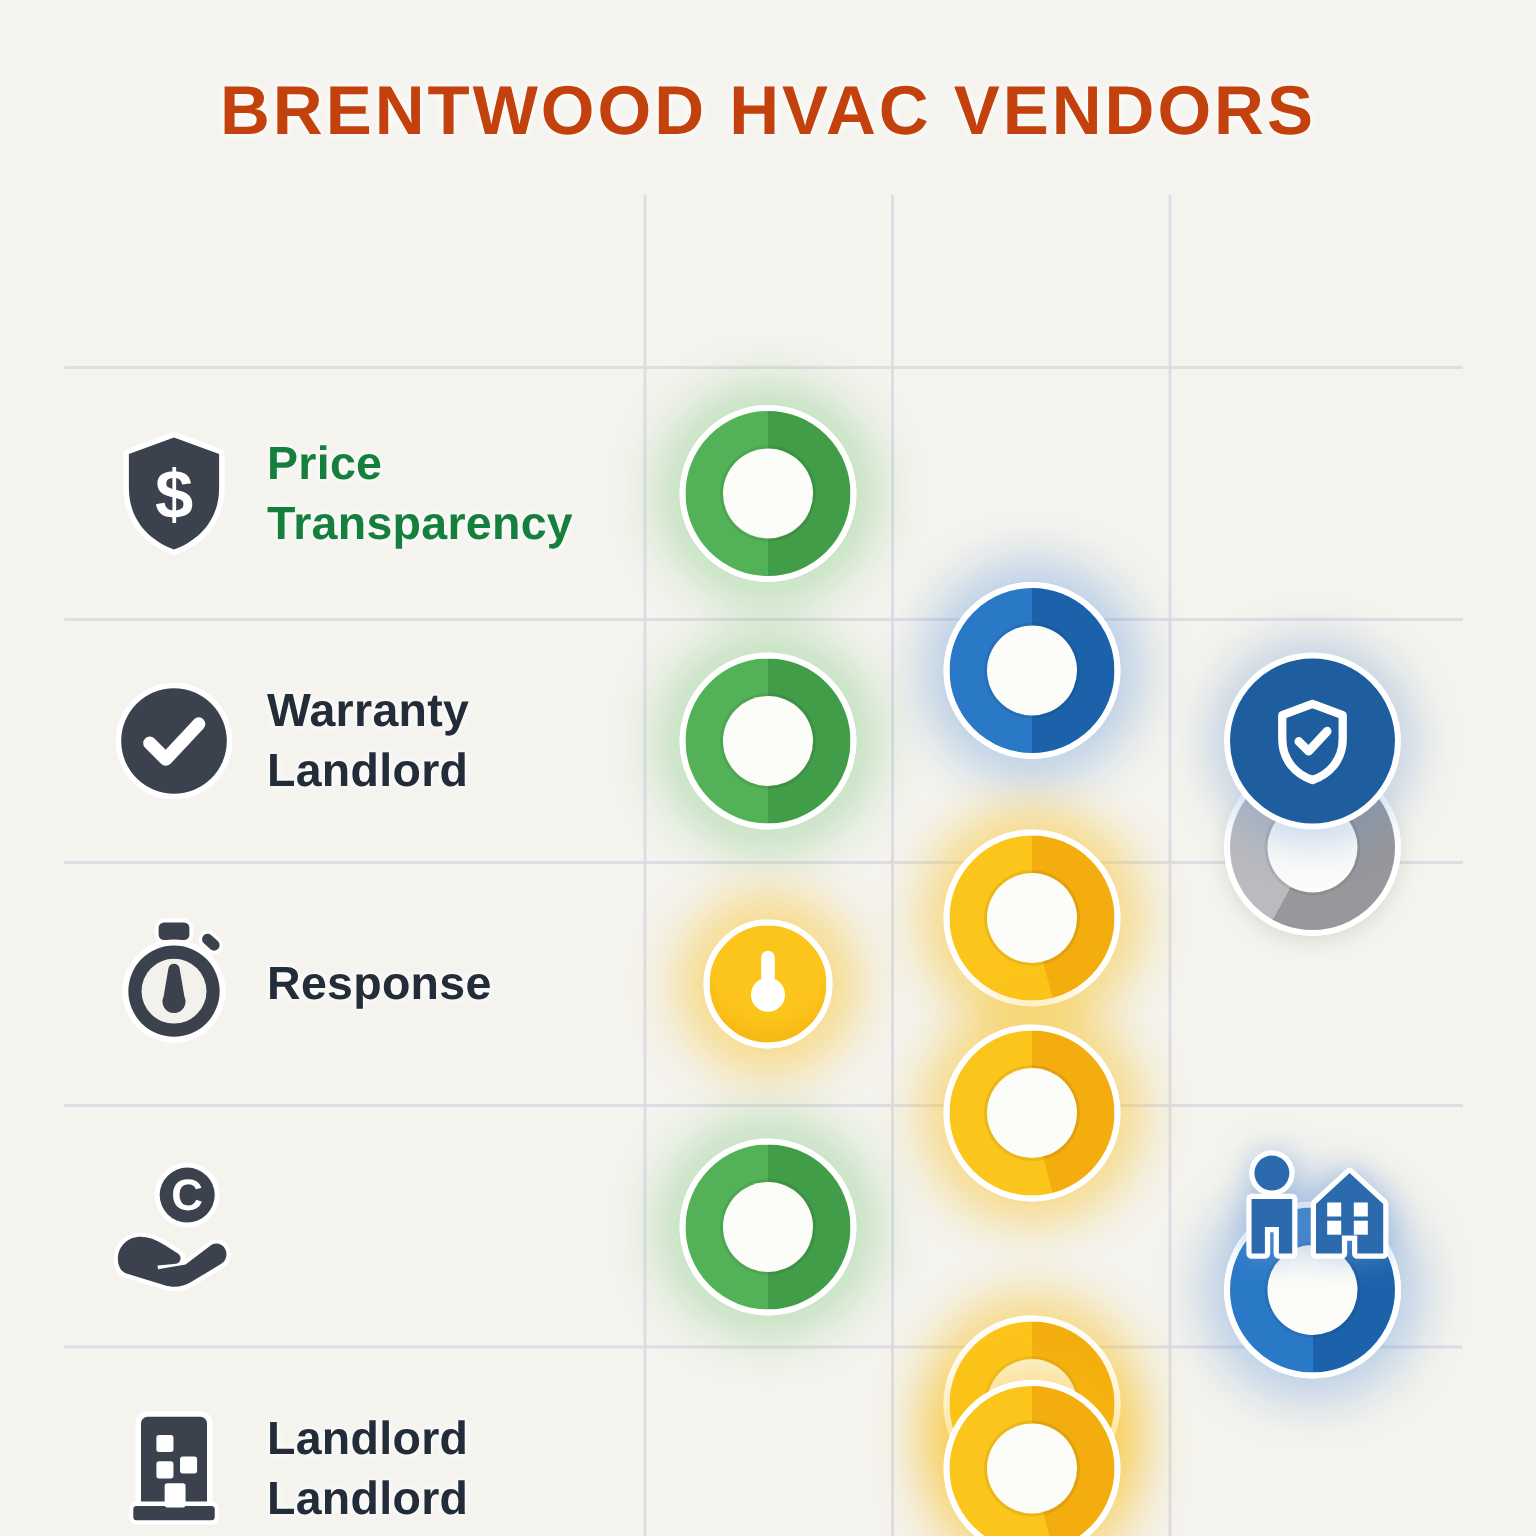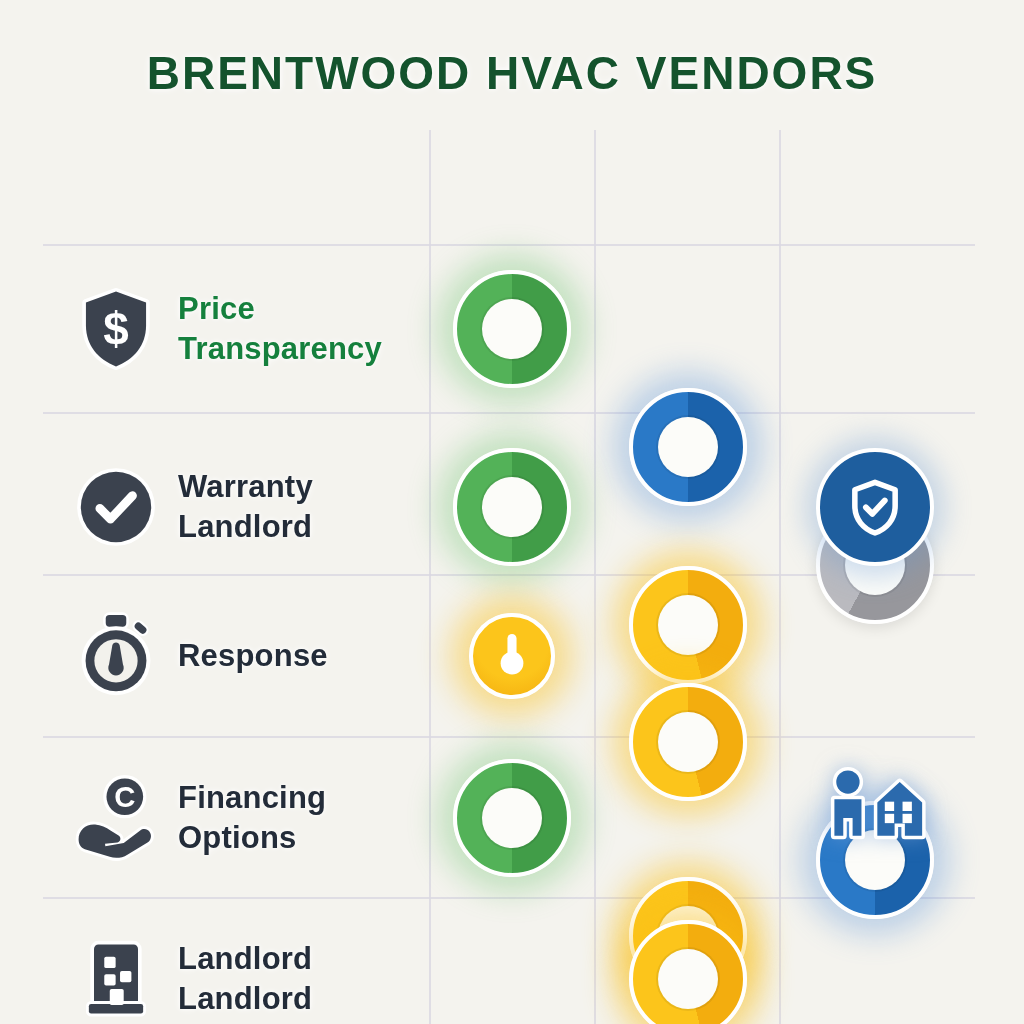--- a/index.html
+++ b/index.html
@@ -42,21 +42,21 @@
     display:flex;align-items:center;justify-content:center;
   }
   .badge svg{width:78px;height:78px;}
   .fig{width:122px;height:112px;}
   .fig svg{width:100%;height:100%;}
 </style>
 </head>
 <body>
 
 <div class="canvas">
-  <h1 class="title" style="color: #14532d;">BRENTWOOD HVAC VENDORS</h1>
+  <h1 class="title" style="color: #c2410c;">BRENTWOOD HVAC VENDORS</h1>
 
   <div class="vline" style="left: 429px; background: rgb(218, 216, 226);"></div>
   <div class="vline" style="left: 594px; background: rgb(218, 216, 226);"></div>
   <div class="vline" style="left: 779px; background: rgb(218, 216, 226);"></div>
   <div class="hline" style="top: 244px; background: rgb(218, 216, 226);"></div>
   <div class="hline" style="top: 412px; background: rgb(218, 216, 226);"></div>
   <div class="hline" style="top: 574px; background: rgb(218, 216, 226);"></div>
   <div class="hline" style="top: 736px; background: rgb(218, 216, 226);"></div>
   <div class="hline" style="top: 897px; background: rgb(218, 216, 226);"></div>
 
@@ -75,21 +75,21 @@
         <div class="ind ring" style="background: conic-gradient(rgb(65, 157, 72) 0deg, rgb(65, 157, 72) 50%, rgb(83, 178, 88) 50%, rgb(83, 178, 88) 100%); box-shadow: rgba(96, 190, 99, 0.33) 0px 0px 30px 16px; left: 512px;">
           <div class="hole" style="background: rgb(252, 252, 249);"></div>
         </div>
         <div class="ind ring" style="background: conic-gradient(rgb(27, 98, 171) 0deg, rgb(27, 98, 171) 50%, rgb(42, 121, 199) 50%, rgb(42, 121, 199) 100%); box-shadow: rgba(80, 140, 215, 0.33) 0px 0px 30px 16px; left: 688px;">
           <div class="hole" style="background: rgb(252, 252, 249);"></div>
         </div>
         <div class="ind ring" style="background: conic-gradient(rgb(151, 151, 156) 0deg, rgb(151, 151, 156) 58%, rgb(186, 186, 191) 58%, rgb(186, 186, 191) 100%); box-shadow: rgba(0, 0, 0, 0.1) 0px 4px 14px; left: 875px;">
           <div class="hole" style="background: rgb(252, 252, 249);"></div>
         </div>
       </div>
-      <div class="row" style="top: 426px; height: 162px; text-decoration: underline;">
+      <div class="row" style="top: 413px; height: 162px; text-decoration: underline;">
         <div class="row-icon">
           <svg viewBox="0 0 24 24">
             <circle cx="12" cy="12" r="9.6" fill="#3B424E" stroke="#fff" stroke-width="2" paint-order="stroke"></circle>
             <path d="M7.6 12.4 l2.9 2.9 l6 -6.4" fill="none" stroke="#fff" stroke-width="2.4" stroke-linecap="round" stroke-linejoin="round"></path>
           </svg>
         </div>
         <div class="row-label" style="color: rgb(35, 44, 57);">
           <span>Warranty</span>
           <span>Landlord</span>
         </div>
@@ -134,24 +134,20 @@
         </div>
       </div>
       <div class="row" style="top: 737px; height: 161px;">
         <div class="row-icon">
           <svg viewBox="0 0 24 24">
             <circle cx="14.4" cy="6.2" r="5" fill="#3B424E" stroke="#fff" stroke-width="1.8" paint-order="stroke"></circle>
             <text x="14.4" y="8.9" text-anchor="middle" font-size="8" font-weight="bold" fill="#fff" font-family="Liberation Sans, sans-serif">C</text>
             <path d="M1.8 17.8 C1.8 15.3 3.9 13.6 6.3 13.8 C7.9 13.9 9.3 14.6 10.5 15.4 L12.7 16.8 C13.5 17.3 13.3 18.5 12.4 18.7 L9.0 19.0 L9.1 19.7 L14.1 18.8 L18.6 15.4 C19.5 14.7 20.8 15.0 21.3 16.0 C21.8 16.9 21.5 18.1 20.6 18.7 L15.1 22.0 C13.7 22.9 11.9 23.1 10.3 22.6 L3.5 20.5 C2.4 20.2 1.8 19.1 1.8 17.8 Z" fill="#3B424E" stroke="#fff" stroke-width="1.6" paint-order="stroke" stroke-linejoin="round"></path>
           </svg>
         </div>
-        <div class="row-label" style="color: rgb(35, 44, 57);">
-          <span>Financing</span>
-          <span>Options</span>
-        </div>
         <div class="ind ring" style="background: conic-gradient(rgb(65, 157, 72) 0deg, rgb(65, 157, 72) 50%, rgb(83, 178, 88) 50%, rgb(83, 178, 88) 100%); box-shadow: rgba(96, 190, 99, 0.33) 0px 0px 30px 16px; left: 512px;">
           <div class="hole" style="background: rgb(252, 252, 249);"></div>
         </div>
         <div class="ind ring" style="background: conic-gradient(rgb(243, 173, 14) 0deg, rgb(243, 173, 14) 46%, rgb(252, 197, 27) 46%, rgb(252, 197, 27) 100%); box-shadow: rgba(251, 191, 21, 0.45) 0px 0px 30px 16px; left: 688px;">
           <div class="hole" style="background: rgb(252, 252, 249);"></div>
         </div>
         <div class="ind fig" style="filter: drop-shadow(rgba(120, 160, 215, 0.55) 0px 0px 10px); left: 875px;"><svg viewBox="0 0 24 24">
             <g fill="#2B6AAD" stroke="#fff" stroke-width="1.5" paint-order="stroke" stroke-linejoin="round">
               <circle cx="6.2" cy="4.3" r="2.5"></circle>
               <path d="M3.3 8 H9.1 V15.8 H7.2 V12 H5.2 V15.8 H3.3 Z"></path>

